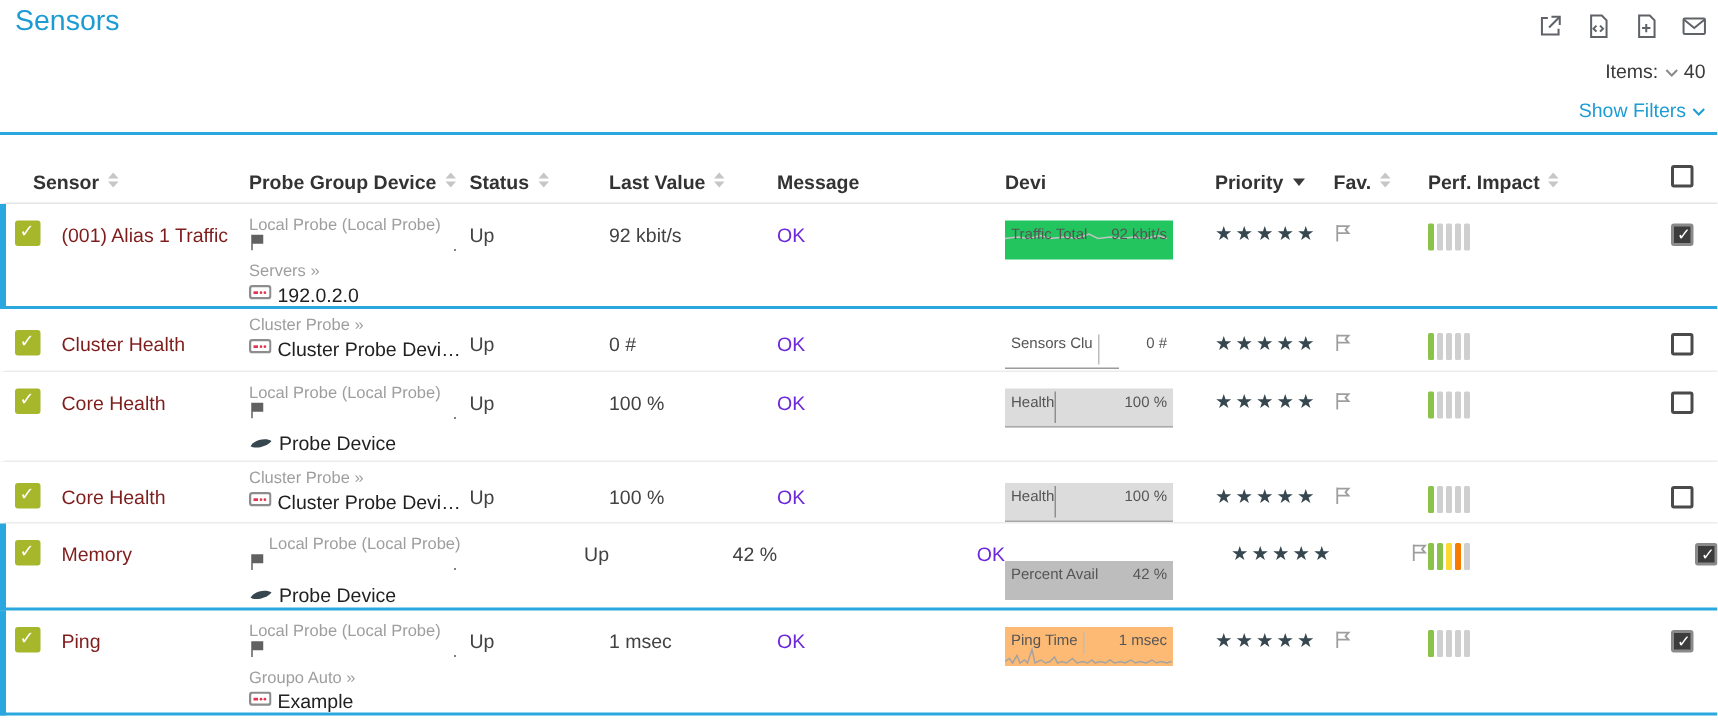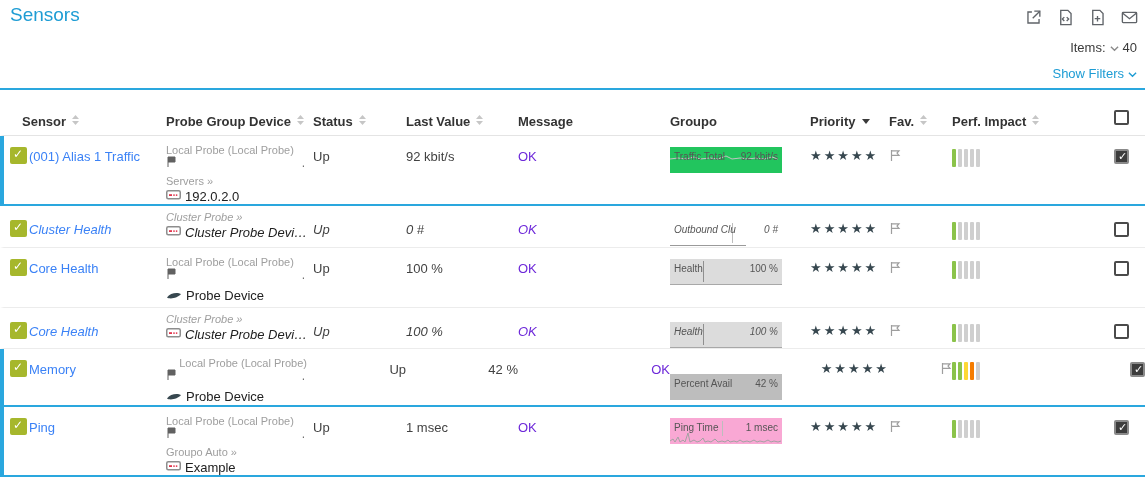--- a/index.html
+++ b/index.html
@@ -26,22 +26,22 @@
     display:flex; align-items:flex-start; gap:5px; cursor:pointer; }
   .thead .th:first-child { padding-left:18px; }
   .sorticons svg { display:block; }
 
   .row { border-left:4px solid transparent; border-bottom:1px solid #ececec; }
   .row.sel { border-left-color:#2aa7de; border-bottom:2px solid #2aa7de; }
   .h65{min-height:64px;} .h42{min-height:42px;} .h60{min-height:60px;}
   .h40{min-height:40px;} .h59{min-height:58px;text-align:right;} .h68{min-height:68px;}
 
   .cell { padding-top:13px; font-size:13px; color:#424242; }
-  .short .cell { padding-top:16px;font-style:italic; }
-  .c-sensor { padding-left:6px; display:flex; align-items:flex-start; gap:2px; color:#3b82f6; cursor:pointer; }
+  .short .cell { padding-top:16px; }
+  .c-sensor { padding-left:6px; display:flex; align-items:flex-start; gap:14px; color:#7f1d1d; cursor:pointer; }
   .okbox { width:17px; height:17px; background:#a6b72c; border-radius:2px; flex:0 0 17px;
     position:relative; margin-top:-2px; }
   .okbox::after { content:"✓"; position:absolute; left:3px; top:0px; color:#fff; font-size:12px; font-weight:bold; }
 
   .c-probe { padding-top:8px; padding-right:6px; font-size:11px; color:#9e9e9e; }
   .short .c-probe { padding-top:5px; }
   .pname { line-height:12px; }
   .pflag { display:flex; align-items:center; padding-right:2px; height:13px; }
   .pdot { margin-left:auto; color:#6e6e6e; font-size:12px; }
   .pgroup { margin-top:6px; line-height:13px; cursor:pointer; }
@@ -55,21 +55,21 @@
   .graph .lbl { position:absolute; left:4px; top:4px; white-space:nowrap; }
   .graph .val { position:absolute; right:4px; top:4px; white-space:nowrap; }
   .graph svg { position:absolute; left:0; bottom:0; }
   .g-traffic { background:#22c55e; }
   .g-axis { background:#fff; }
   .g-axis::after { content:""; position:absolute; left:0; bottom:0; width:68%; border-bottom:1px solid #9a9a9a; }
   .g-axis::before { content:""; position:absolute; left:62px; top:3px; bottom:3px; border-left:1px solid #bdbdbd; }
   .g-filled100 { background:#dcdcdc; border-bottom:1px solid #a8a8a8; }
   .g-filled100::before { content:""; position:absolute; left:33px; top:2px; bottom:2px; border-left:1px solid #8f8f8f; }
   .g-filled42 { background:#bdbdbd;margin-top:12px; }
-  .g-spark { background:#f9a8d4; }
+  .g-spark { background:#fdba74; }
   .g-spark::before { content:""; position:absolute; left:52px; top:3px; bottom:8px; border-left:1px solid #bdbdbd; }
 
   
   .stars { color:#37474f; font-size:13px; letter-spacing:2px; cursor:pointer; margin-top:-1px; }
   .favflag { cursor:pointer; }
   .favflag svg { width:12px; height:13px; stroke:#9e9e9e; fill:none; stroke-width:1.2; }
   .pbars { display:flex; gap:2px; }
   .pbar { width:4px; height:18px; border-radius:1px; }
   .cb { display:inline-block; width:15px; height:15px; border:2px solid #4a4a4a; border-radius:2px;
     background:#fff; cursor:pointer; position:relative; }
@@ -167,21 +167,21 @@
       <svg width="9" height="12">
           <path d="M4.5 1 L8 5 H1 z" fill="#c6c6c6"></path>
           <path d="M4.5 11 L1 7 H8 z" fill="#c6c6c6"></path>
         </svg>
     </span>
   </div>
   <div class="th">
     <span>Message</span>
   </div>
   <div class="th">
-    <span>Groupo</span>
+    <span>Devi</span>
   </div>
   <div class="th">
     <span>Priority</span>
     <span class="sorticons" style="margin-top:4px;">
       <svg width="10" height="7">
           <path d="M1 1 H9 L5 6 z" fill="#3a3a3a"></path>
         </svg>
     </span>
   </div>
   <div class="th">
@@ -282,21 +282,21 @@
           </svg>
       </span>
       <span>Cluster Probe Devi…</span>
     </div>
   </div>
   <div class="cell">Up</div>
   <div class="cell">0 #</div>
   <div class="cell c-msg">OK</div>
   <div class="cell">
     <div class="graph g-axis">
-      <span class="lbl">Outbound Clu</span>
+      <span class="lbl">Sensors Clu</span>
       <span class="val">0 #</span>
     </div>
   </div>
   <div class="cell stars">★★★★★</div>
   <div class="cell favflag">
     <svg viewBox="0 0 12 13">
         <path d="M2.5 1 v11 M2.5 1.8 h7.5 l-2 2.3 2 2.3 h-7.5"></path>
       </svg>
   </div>
   <div class="cell">

